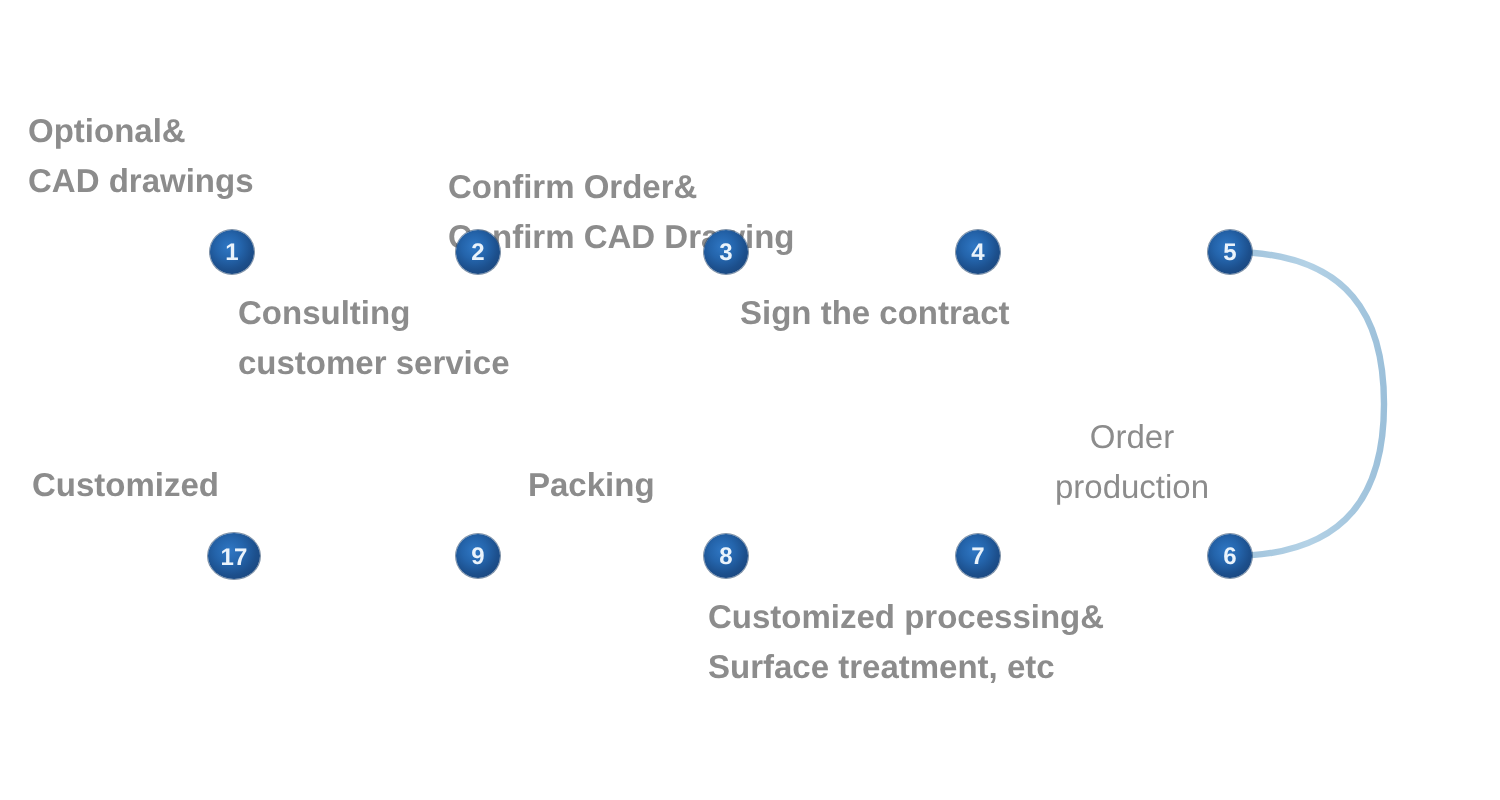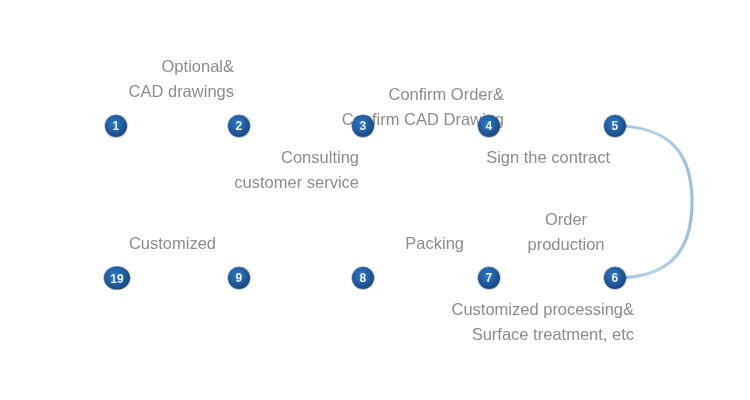--- a/index.html
+++ b/index.html
@@ -59,21 +59,22 @@
   .caption {
     position: absolute;
     color: #8c8c8c;
     font-size: 16.5px;
     line-height: 25px;
     white-space: pre-line;
     z-index: 2;
   }
   .caption.center {
     transform: translateX(-50%);
-    text-align: right;
+    text-align: left;
+    font-weight: bold;
   }
   .caption.right {
     text-align: right;
     transform: translateX(-100%);
   }
 </style>
 </head>
 <body>
 
 <div id="diagram-root">
@@ -101,21 +102,21 @@
     <span class="node-label">3</span>
   </div>
   <div class="node" style="left:489px; top:126px;">
     <span class="node-label">4</span>
   </div>
   <div class="node" style="left:615px; top:126px;">
     <span class="node-label">5</span>
   </div>
 
   <div class="node wide" style="left:117px; top:278px;">
-    <span class="node-label">19</span>
+    <span class="node-label">17</span>
   </div>
   <div class="node" style="left:239px; top:278px;">
     <span class="node-label">9</span>
   </div>
   <div class="node" style="left:363px; top:278px;">
     <span class="node-label">8</span>
   </div>
   <div class="node" style="left:489px; top:278px;">
     <span class="node-label">7</span>
   </div>

